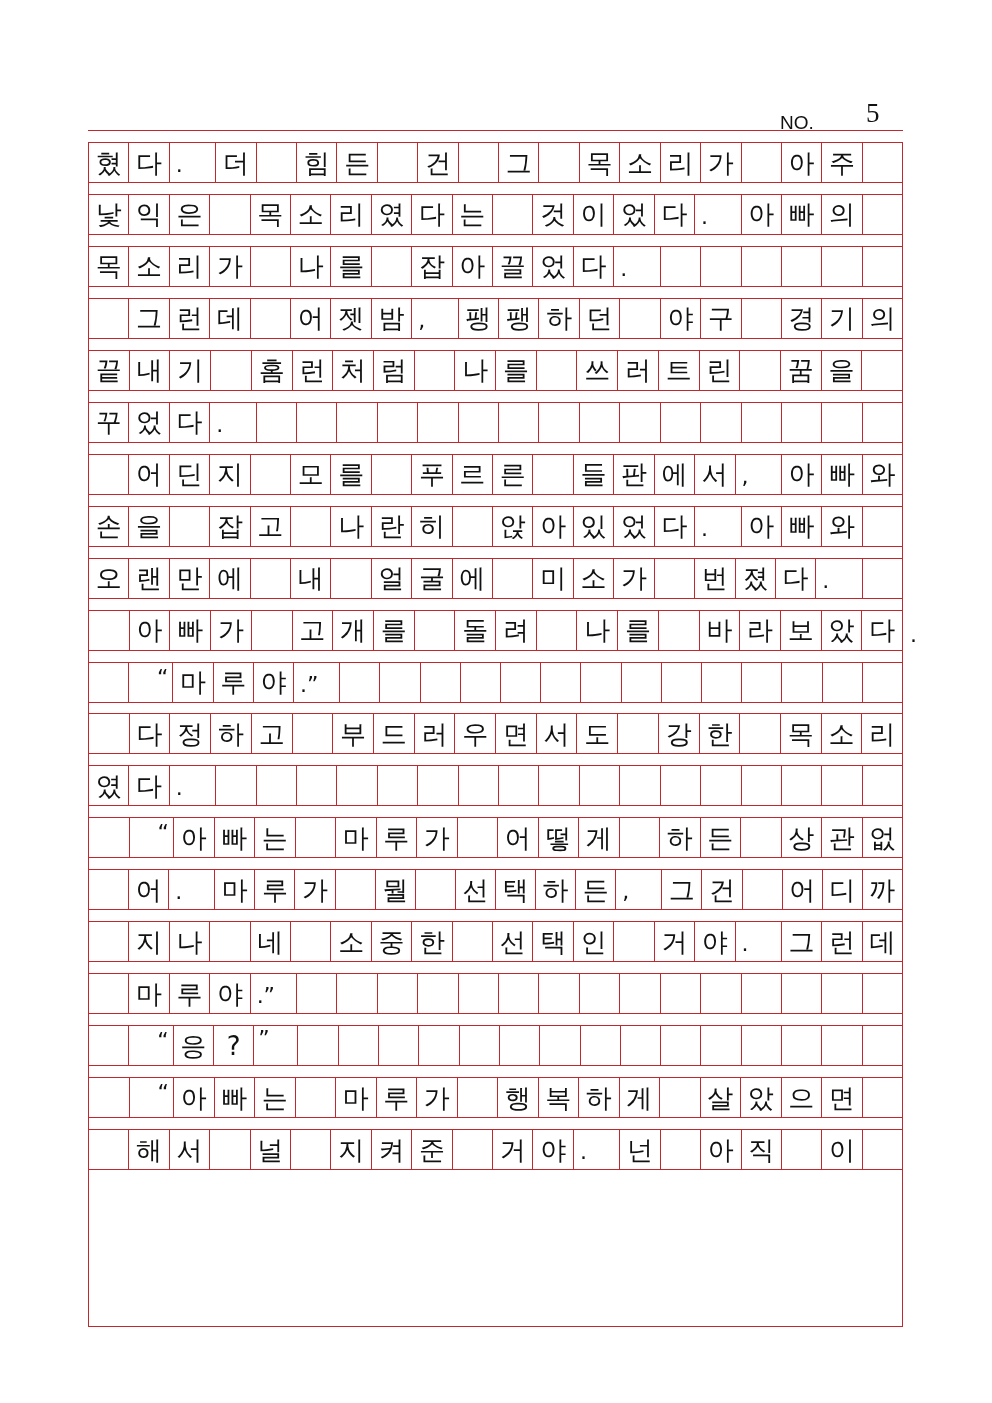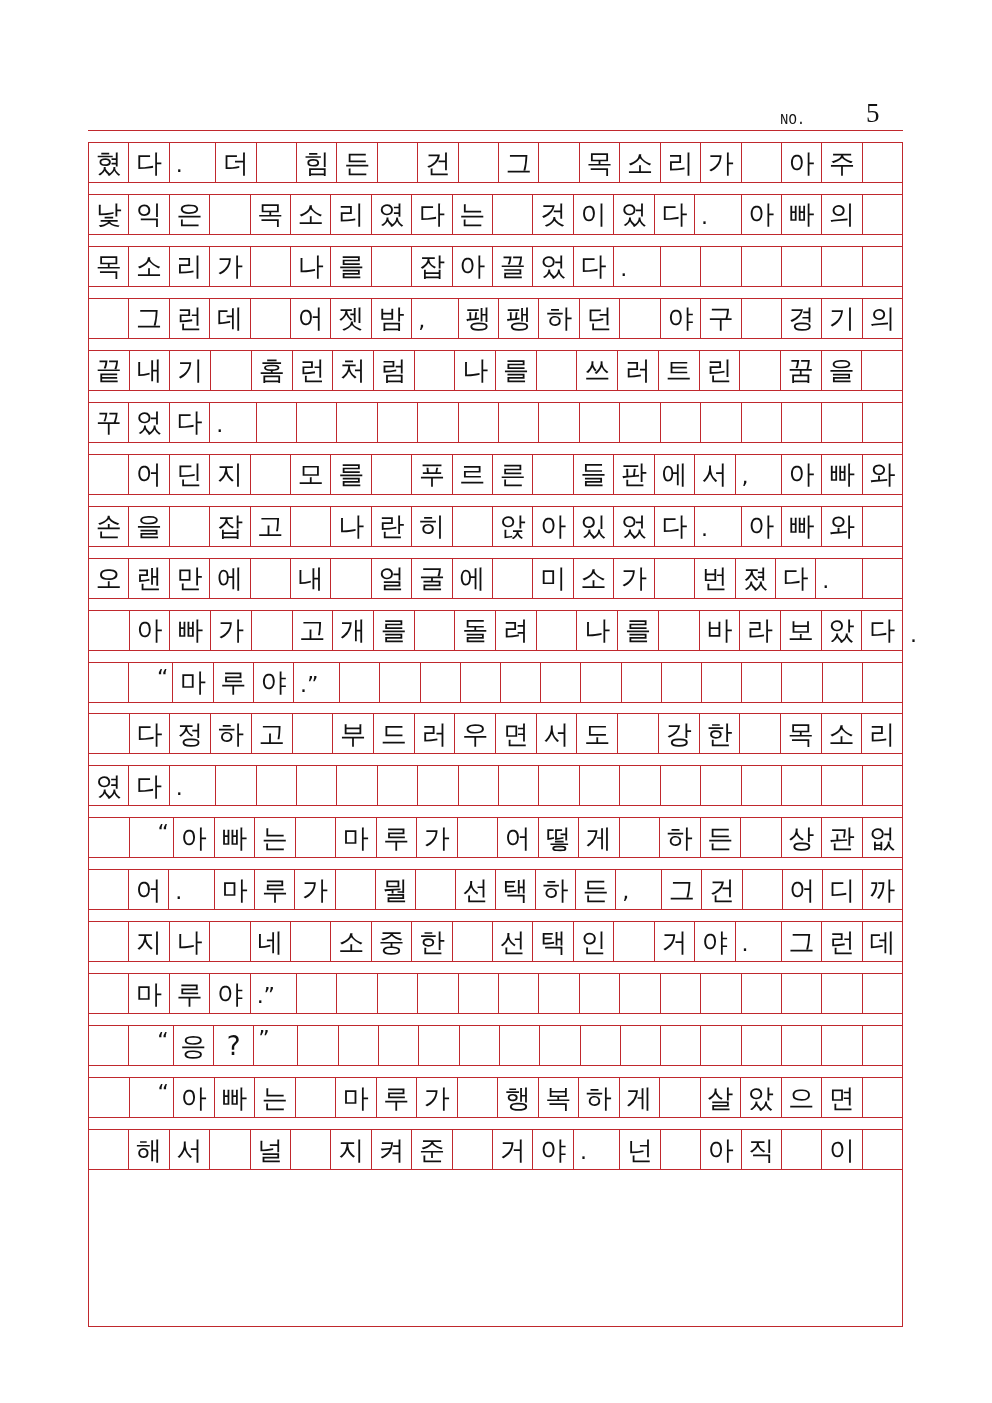--- a/index.html
+++ b/index.html
@@ -1,20 +1,20 @@
 <!DOCTYPE html>
 <html><head>
 <meta charset="utf-8">
 <style>
   html, body { margin: 0; padding: 0; background: #ffffff; }
   body { width: 992px; height: 1403px; position: relative; overflow: hidden;
          font-family: "DejaVu Serif", "Liberation Serif", serif; color: #111; }
   .header { position: absolute; left: 88px; top: 96px; width: 815px; height: 35px; }
-  .no-label { position: absolute; left: 692px; top: 16px; font-size: 14px;
-              font-family: Liberation Mono, monospace; letter-spacing: 0px; }
+  .no-label { position: absolute; left: 692px; top: 16px; font-size: 19px;
+              font-family: Liberation Sans, sans-serif; letter-spacing: 0px; }
   .page-num { position: absolute; left: 778px; top: 2px; font-size: 27px;
               font-family: "Liberation Serif", serif; }
   .header-line { position: absolute; left: 88px; top: 130px; width: 815px; height: 0;
                  border-top: 1.3px solid #c0282d; }
   .frame { position: absolute; left: 88px; top: 142px; width: 815px; height: 1185px;
            border: 1.3px solid #c0282d; box-sizing: border-box; }
   .row { position: absolute; left: 88px; width: 815px; height: 41px; display: flex;
          box-sizing: border-box; border-top: 1.3px solid #c0282d; border-bottom: 1.3px solid #c0282d; }
   .cell { flex: 1 1 0; height: 100%; box-sizing: border-box; border-left: 1.3px solid #c0282d;
           display: flex; align-items: center; justify-content: center; font-size: 26px;

